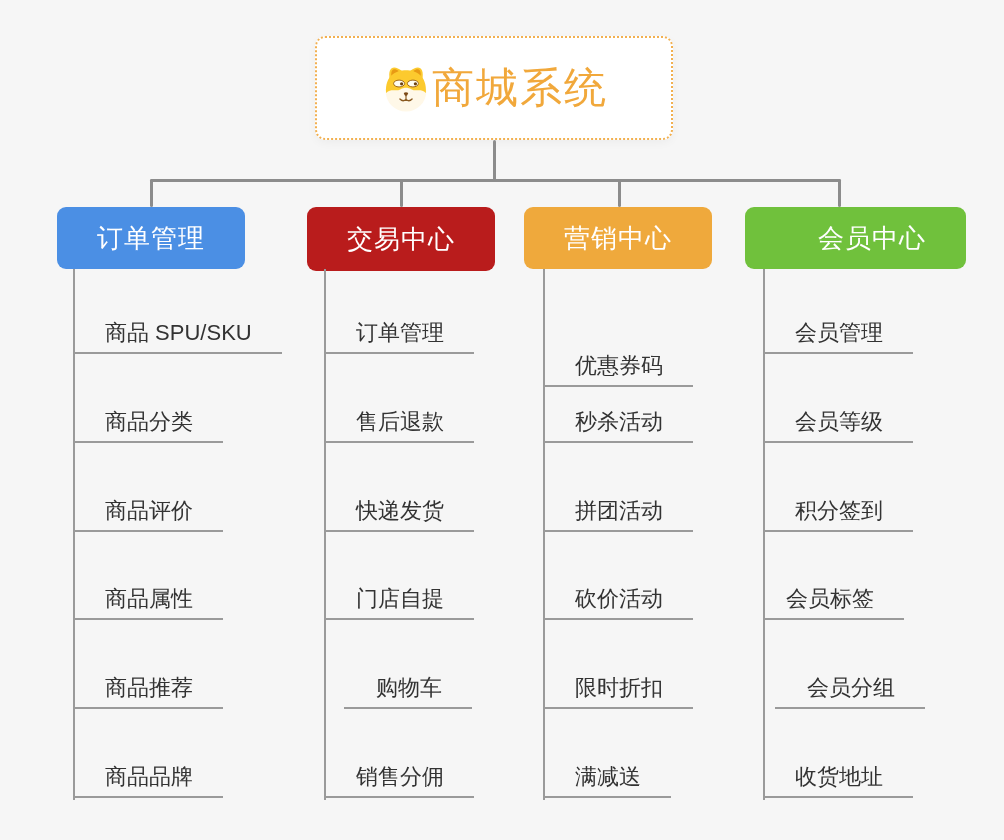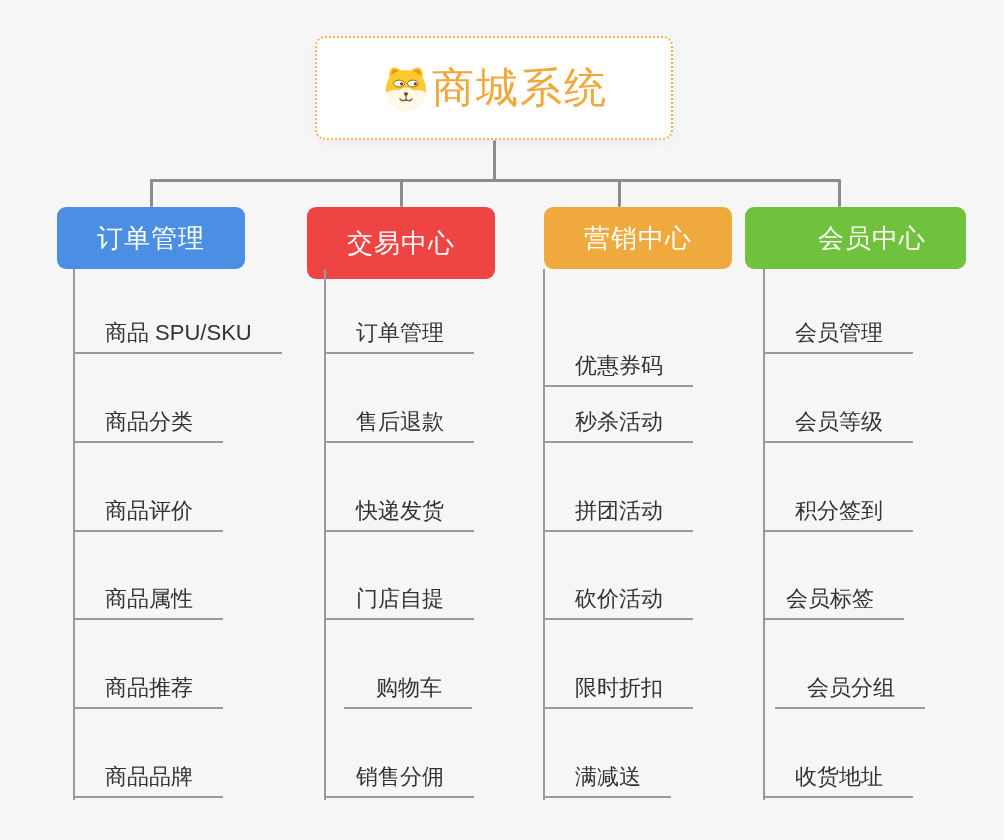--- a/index.html
+++ b/index.html
@@ -111,31 +111,31 @@
     <div class="branch-node" style="left: 57px; top: 207px; width: 188px; height: 62px; background: rgb(75, 143, 228);">
       <span class="branch-label">订单管理</span>
     </div>
     <div class="trunk" style="left: 73px; top: 269px; height: 531px;"></div>
     <div class="child-topic" style="left: 73px; top: 318px;"><span>商品 SPU/SKU</span></div>
     <div class="child-topic" style="left: 73px; top: 407px;"><span>商品分类</span></div>
     <div class="child-topic" style="left: 73px; top: 496px;"><span>商品评价</span></div>
     <div class="child-topic" style="left: 73px; top: 584px;"><span>商品属性</span></div>
     <div class="child-topic" style="left: 73px; top: 673px;"><span>商品推荐</span></div>
     <div class="child-topic" style="left: 73px; top: 762px;"><span>商品品牌</span></div>
-    <div class="branch-node" style="left: 307px; top: 207px; width: 188px; height: 72px; background: #ef4444;">
+    <div class="branch-node" style="left: 307px; top: 207px; width: 188px; height: 64px; background: #b91c1c;">
       <span class="branch-label">交易中心</span>
     </div>
     <div class="trunk" style="left: 324px; top: 269px; height: 531px;"></div>
     <div class="child-topic" style="left: 324px; top: 318px;"><span>订单管理</span></div>
     <div class="child-topic" style="left: 324px; top: 407px;"><span>售后退款</span></div>
     <div class="child-topic" style="left: 324px; top: 496px;"><span>快递发货</span></div>
     <div class="child-topic" style="left: 324px; top: 584px;"><span>门店自提</span></div>
     <div class="child-topic" style="left: 324px; top: 673px; margin-left: 20px;"><span>购物车</span></div>
     <div class="child-topic" style="left: 324px; top: 762px;"><span>销售分佣</span></div>
-    <div class="branch-node" style="left: 544px; top: 207px; width: 188px; height: 62px; background: rgb(239, 169, 60);">
+    <div class="branch-node" style="left: 524px; top: 207px; width: 188px; height: 62px; background: rgb(239, 169, 60);">
       <span class="branch-label">营销中心</span>
     </div>
     <div class="trunk" style="left: 543px; top: 269px; height: 531px;"></div>
     <div class="child-topic" style="left: 543px; top: 318px; margin-top: 33px;"><span>优惠券码</span></div>
     <div class="child-topic" style="left: 543px; top: 407px;"><span>秒杀活动</span></div>
     <div class="child-topic" style="left: 543px; top: 496px;"><span>拼团活动</span></div>
     <div class="child-topic" style="left: 543px; top: 584px;"><span>砍价活动</span></div>
     <div class="child-topic" style="left: 543px; top: 673px;"><span>限时折扣</span></div>
     <div class="child-topic" style="left: 543px; top: 762px;"><span>满减送</span></div>
     <div class="branch-node" style="left: 745px; top: 207px; width: 188px; height: 62px; background: rgb(112, 193, 60); padding-left: 33px;">

